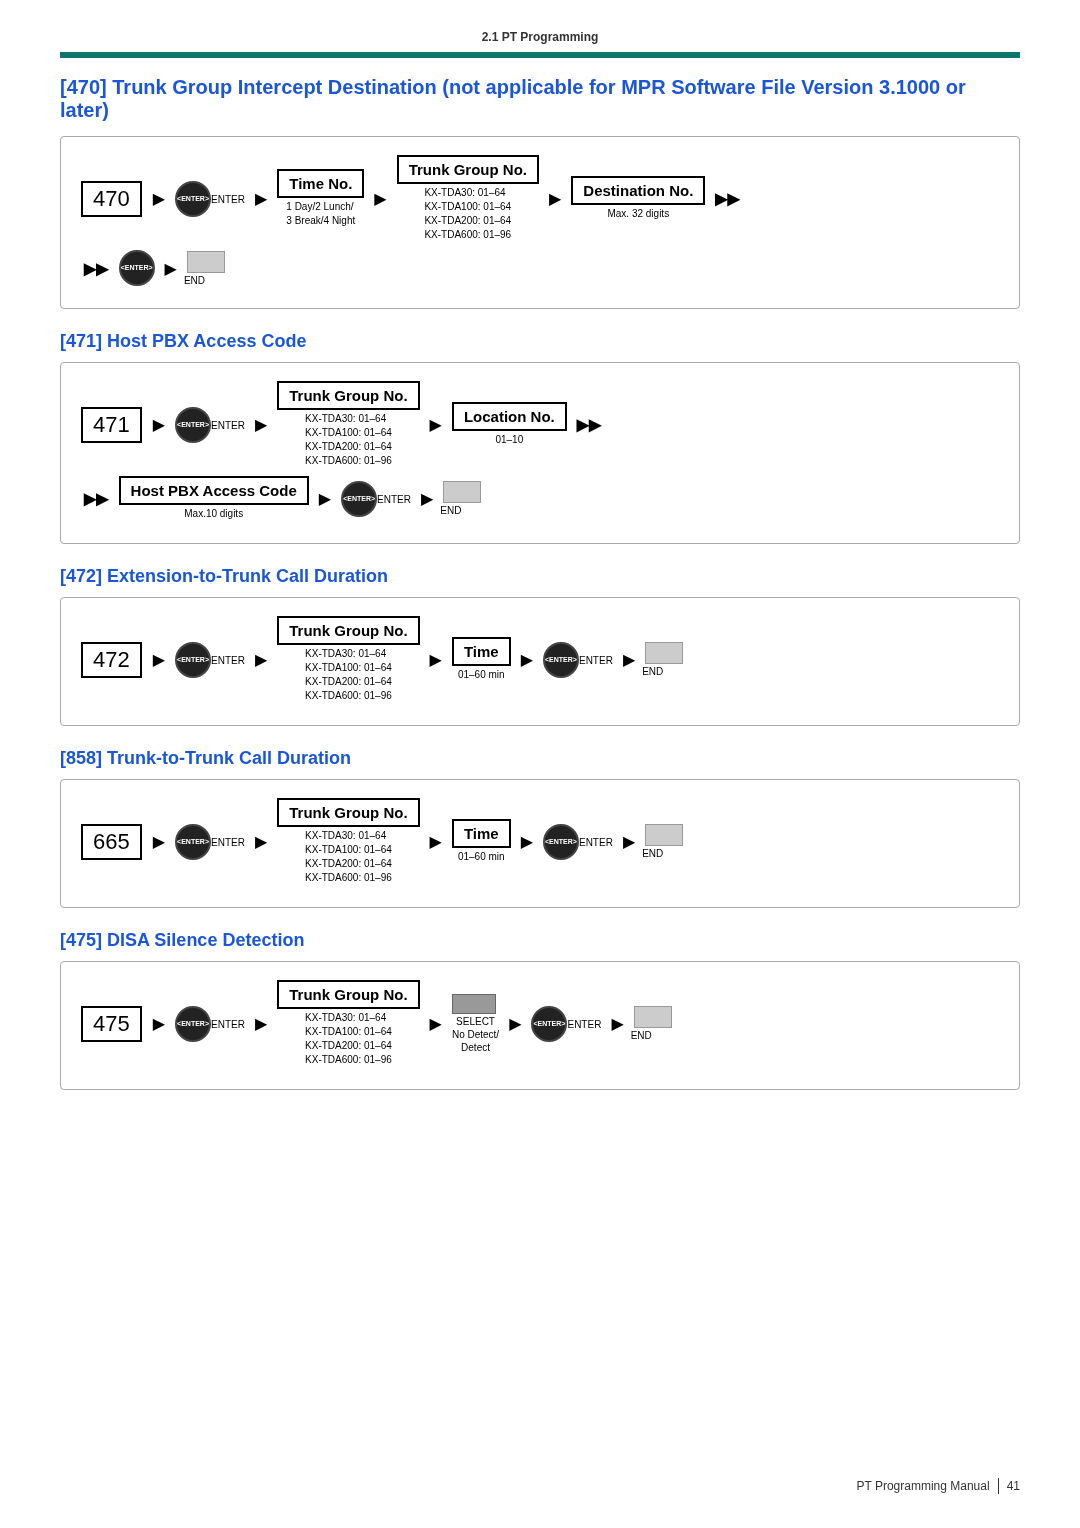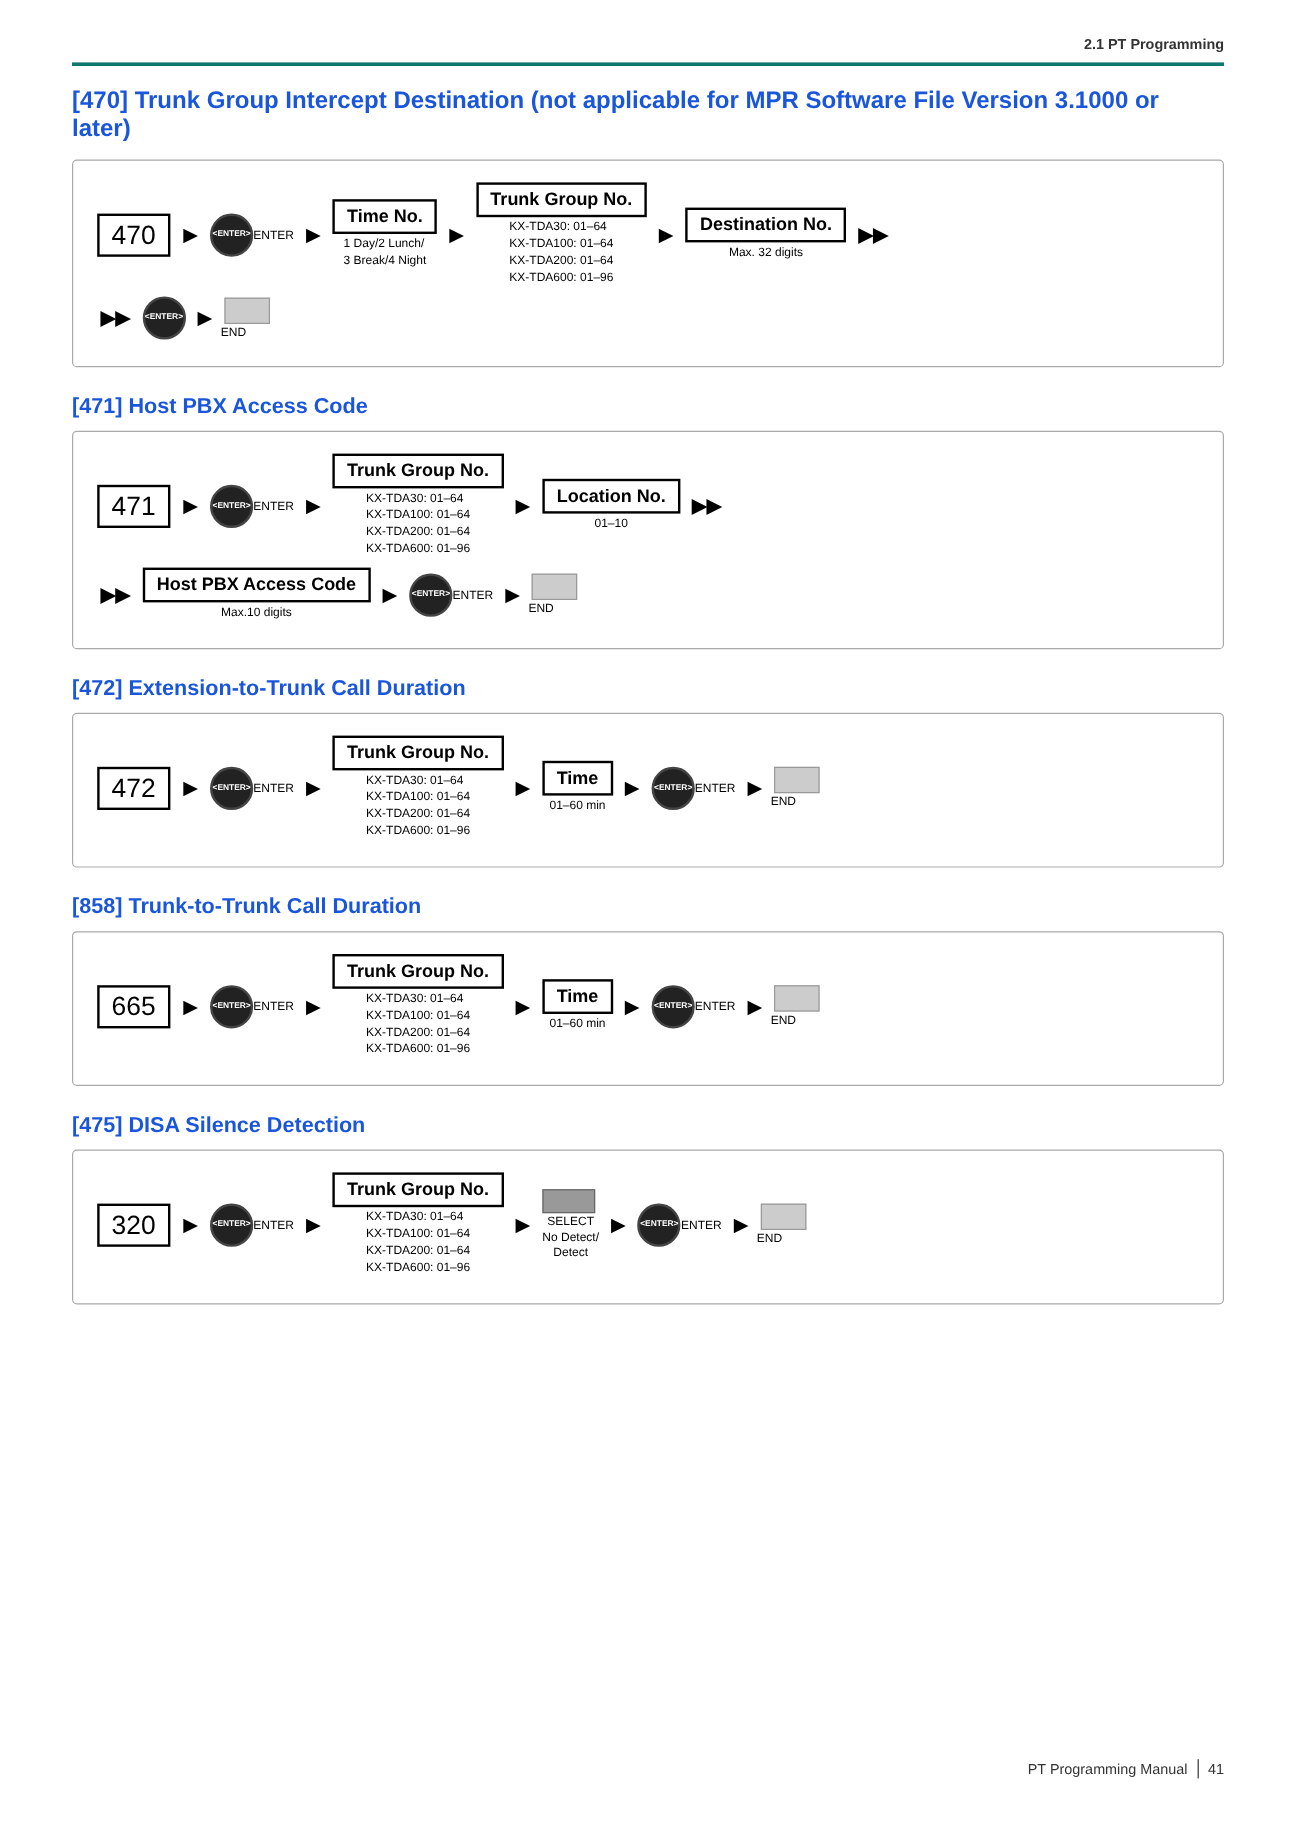--- a/index.html
+++ b/index.html
@@ -10,23 +10,23 @@
       color: #000;
       width: 1080px;
       min-height: 1528px;
       position: relative;
     }
     .page-container {
       padding: 30px 60px 60px 60px;
     }
     .top-bar {
       display: flex;
-      justify-content: flex-end;
+      justify-content: center;
       margin-bottom: 10px;
-      border-bottom: 3px solid #0f766e;
+      border-bottom: 6px solid #0f766e;
       padding-bottom: 8px;
     }
     .top-bar-text {
       font-size: 12px;
       font-weight: bold;
       color: #333;
     }
     .section-title {
       color: #1a56db;
       font-size: 20px;
@@ -153,21 +153,21 @@
       display: block;
     }
     .select-label {
       font-size: 10px;
       margin-top: 1px;
       text-align: center;
       line-height: 1.3;
     }
     .page-footer {
       position: absolute;
-      bottom: 46px;
+      bottom: 34px;
       right: 60px;
       font-size: 12px;
       color: #333;
       display: flex;
       align-items: center;
       gap: 8px;
     }
     .footer-divider {
       width: 1px;
       height: 16px;
@@ -333,21 +333,21 @@
           <span class="arrow">▶</span>
           <span class="end-group">
             <span class="end-box"></span>
             <span class="end-label">END</span>
           </span>
         </div>
       </div>
       <h2 class="section-title-small">[475] DISA Silence Detection</h2>
       <div class="diagram-box">
         <div class="flow-row">
-          <span class="num-box">320</span>
+          <span class="num-box">475</span>
           <span class="arrow">▶</span>
           <span class="enter-circle">
             <span class="enter-btn">&lt;ENTER&gt;</span>
             <span class="enter-label">ENTER</span>
           </span>
           <span class="arrow">▶</span>
           <span class="labeled-box">
             <span class="box-label">Trunk Group No.</span>
             <span class="box-sub" style="white-space: pre-line;">KX-TDA30: 01–64
 KX-TDA100: 01–64

